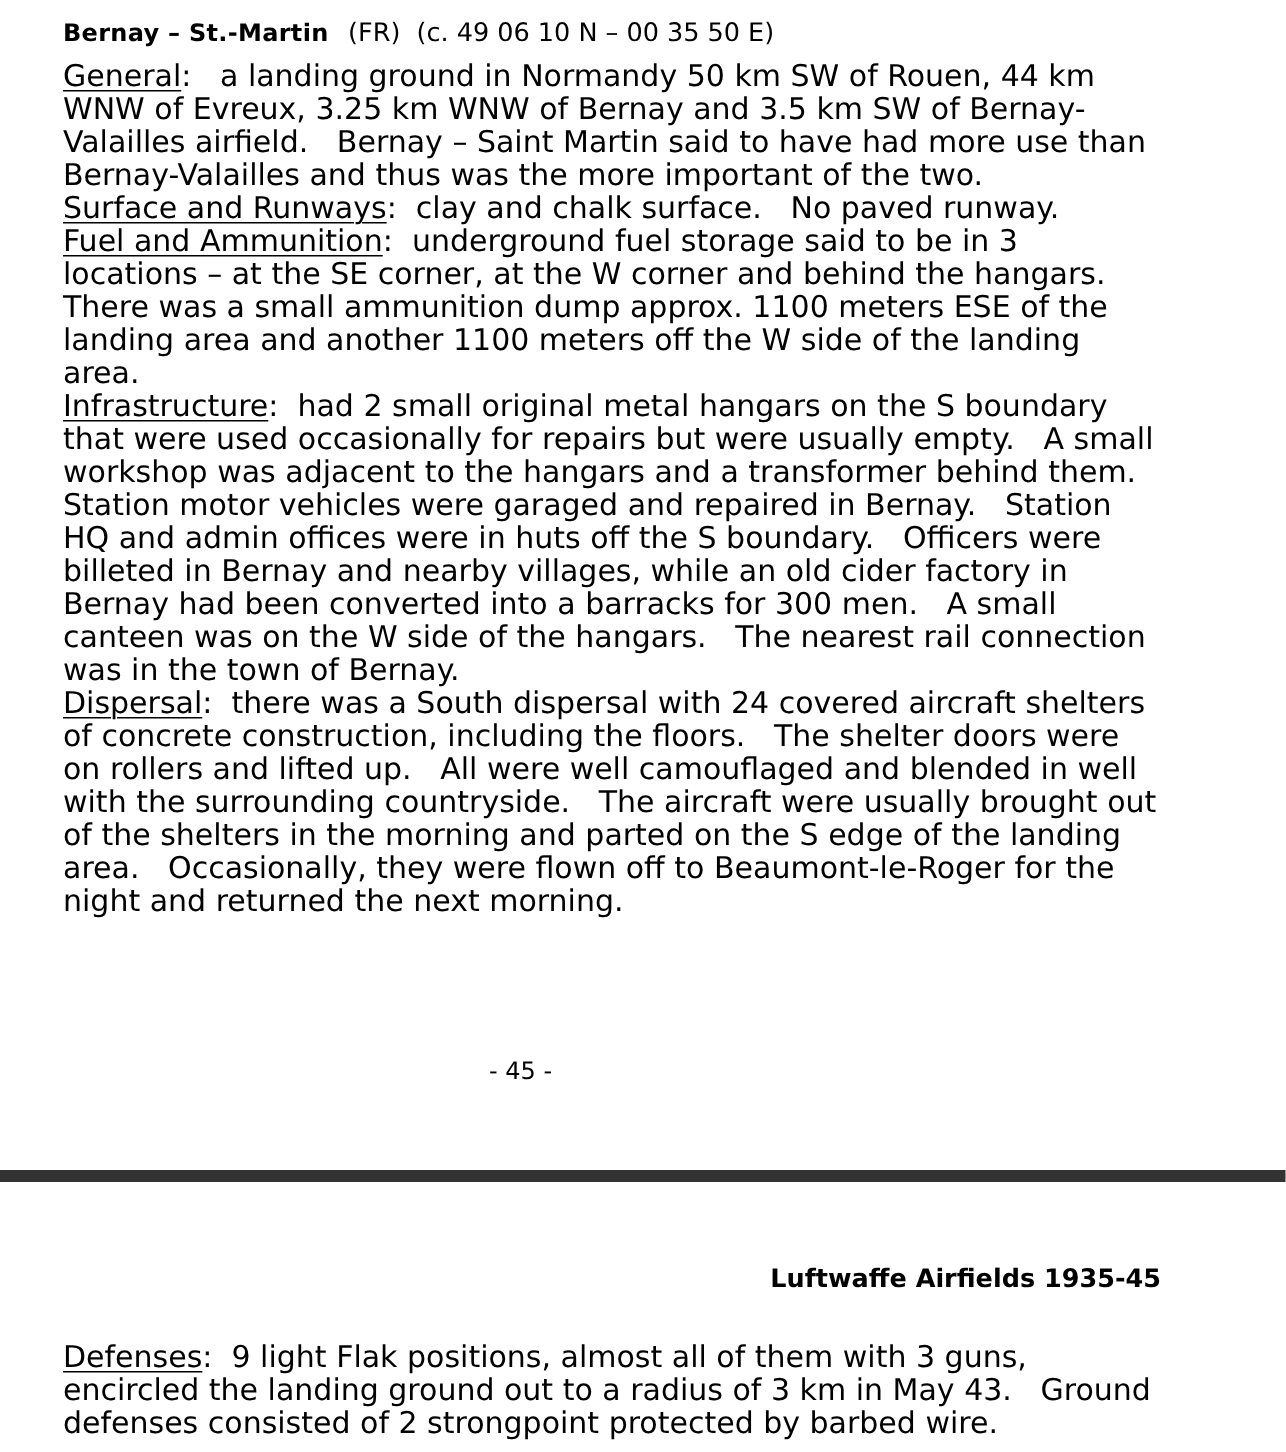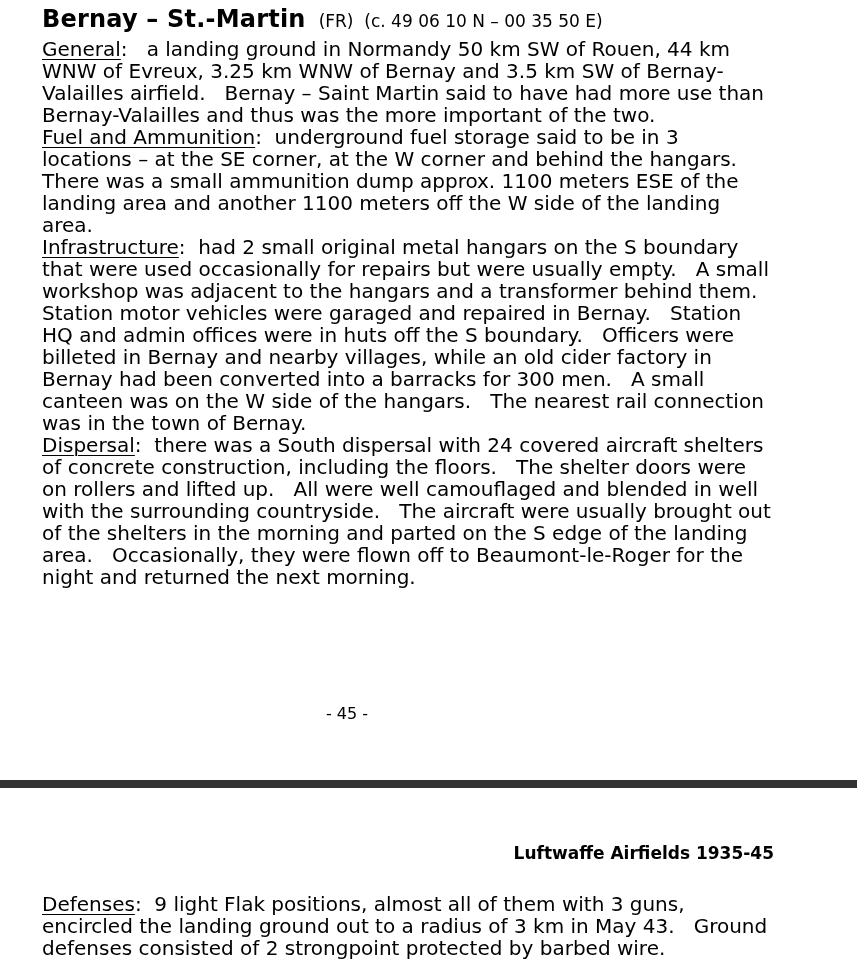--- a/index.html
+++ b/index.html
@@ -21,21 +21,21 @@
     top: 3px;
     width: 732px;
   }
   .doc-title-line {
     margin: 0 0 4px 0;
     white-space: pre-wrap;
     line-height: 26px;
   }
   .doc-title-main {
     font-weight: bold;
-    font-size: 24px;
+    font-size: 16px;
     letter-spacing: 0.2px;
   }
   .doc-title-suffix {
     font-weight: normal;
     font-size: 17px;
     margin-left: 13px;
     text-align: center;
   }
   .para {
     margin: 0;
@@ -85,20 +85,21 @@
 </head>
 <body>
 
 <div class="page-content">
   <h1 class="doc-title-line"><span class="doc-title-main">Bernay – St.-Martin</span><span class="doc-title-suffix">(FR)  (c. 49 06 10 N – 00 35 50 E)</span></h1>
 
   <p class="para"><span class="sec-label">General</span><span>:   a landing ground in Normandy 50 km SW of Rouen, 44 km WNW of Evreux, 3.25 km WNW of Bernay and 3.5 km SW of Bernay-Valailles airfield.   Bernay – Saint Martin said to have had more use than Bernay-Valailles and thus was the more important of the two.</span></p>
 
 
 
+  <p class="para"><span class="sec-label">Surface and Runways</span><span>:  clay and chalk surface.   No paved runway.</span></p>
 
   <p class="para"><span class="sec-label">Fuel and Ammunition</span><span>:  underground fuel storage said to be in 3 locations – at the SE corner, at the W corner and behind the hangars.   There was a small ammunition dump approx. 1100 meters ESE of the landing area and another 1100 meters off the W side of the landing area.</span></p>
 
   <p class="para"><span class="sec-label">Infrastructure</span><span>:  had 2 small original metal hangars on the S boundary that were used occasionally for repairs but were usually empty.   A small workshop was adjacent to the hangars and a transformer behind them.   Station motor vehicles were garaged and repaired in Bernay.   Station HQ and admin offices were in huts off the S boundary.   Officers were billeted in Bernay and nearby villages, while an old cider factory in Bernay had been converted into a barracks for 300 men.   A small canteen was on the W side of the hangars.   The nearest rail connection was in the town of Bernay.</span></p>
 
   <p class="para"><span class="sec-label">Dispersal</span><span>:  there was a South dispersal with 24 covered aircraft shelters of concrete construction, including the floors.   The shelter doors were on rollers and lifted up.   All were well camouflaged and blended in well with the surrounding countryside.   The aircraft were usually brought out of the shelters in the morning and parted on the S edge of the landing area.   Occasionally, they were flown off to Beaumont-le-Roger for the night and returned the next morning.</span></p>
 </div>
 
 <p class="page-number">- 45 -</p>
 

